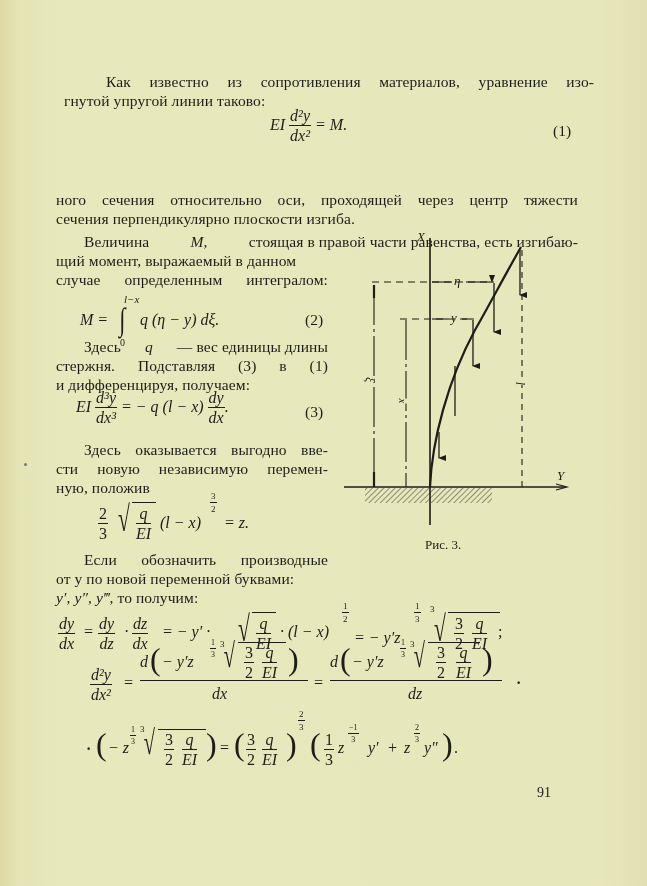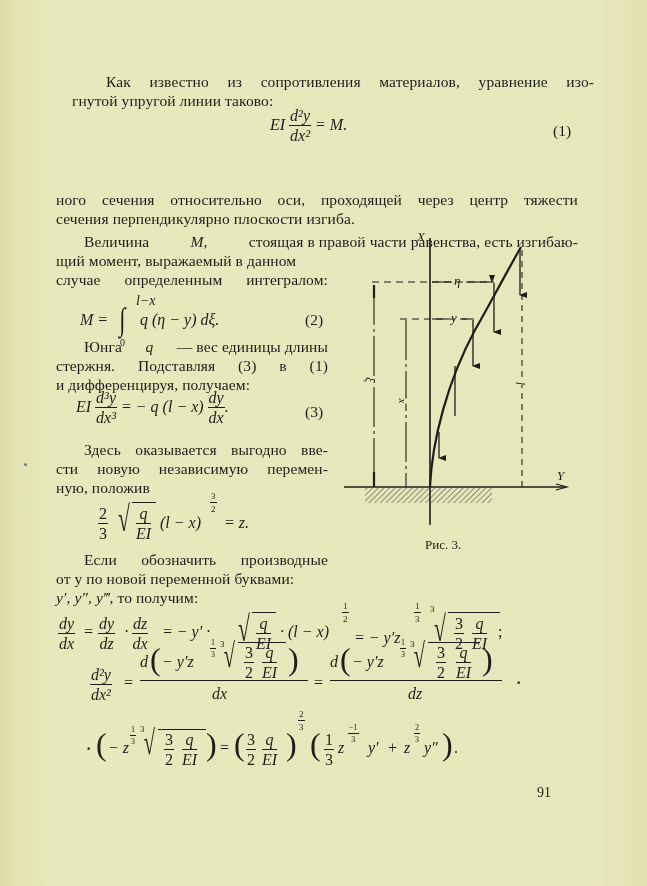--- a/index.html
+++ b/index.html
@@ -16,21 +16,21 @@
   .frac .d{display:block;padding-top:2px;}
   .num{position:absolute;font-size:15.5px;font-style:normal;}
   svg{position:absolute;left:0;top:0;}
 </style>
 </head>
 <body>
 
 <div class="page">
 
   <div class="t j" style="left:106px;top:72px;width:488px;">Как известно из сопротивления материалов, уравнение изо-</div>
-  <div class="t" style="left:72px;top:91px;text-align:center;">гнутой упругой линии таково:</div>
+  <div class="t" style="left:64px;top:91px;text-align:center;">гнутой упругой линии таково:</div>
 
   <div class="m" style="left:270px;top:108px;">
     <span>EI</span>
     <span class="frac">
       <span class="n">d²y</span>
       <span class="d">dx²</span>
     </span>
     <span>= M.</span>
   </div>
   <div class="num" style="left:553px;top:122px;">(1)</div>
@@ -41,29 +41,29 @@
   <div class="t" style="left:84px;top:232px;width:494px;display:flex;justify-content:space-between;">
     <span>Величина</span>
     <span class="i">M,</span>
     <span>стоящая в правой части равенства, есть изгибаю-</span>
   </div>
   <div class="t" style="left:56px;top:251px;">щий момент, выражаемый в данном</div>
   <div class="t j" style="left:56px;top:270px;width:272px;">случае определенным интегралом:</div>
 
   <div class="m" style="left:80px;top:293px;width:260px;height:58px;">
     <span style="position:absolute;left:0;top:18px;">M =</span>
-    <span style="position:absolute;left:56px;top:0px;font-size:14px;">l−x</span>
+    <span style="position:absolute;left:44px;top:0px;font-size:11px;">l−x</span>
     <span style="position:absolute;left:38px;top:8px;font-size:32px;font-style:normal;transform:scaleX(0.7);">∫</span>
     <span style="position:absolute;left:40px;top:44px;font-size:10px;font-style:normal;">0</span>
     <span style="position:absolute;left:60px;top:18px;">q (η − y) dξ.</span>
   </div>
   <div class="num" style="left:305px;top:311px;">(2)</div>
 
   <div class="t" style="left:84px;top:312px;width:244px;display:flex;justify-content:space-between;top:337px;">
-    <span>Юнга</span>
+    <span>Здесь</span>
     <span class="i">q</span>
     <span>— вес единицы длины</span>
   </div>
   <div class="t j" style="left:56px;top:356px;width:272px;">стержня. Подставляя (3) в (1)</div>
   <div class="t" style="left:56px;top:375px;">и дифференцируя, получаем:</div>
 
   <div class="m" style="left:76px;top:390px;">
     <span>EI</span>
     <span class="frac">
       <span class="n">d³y</span>

